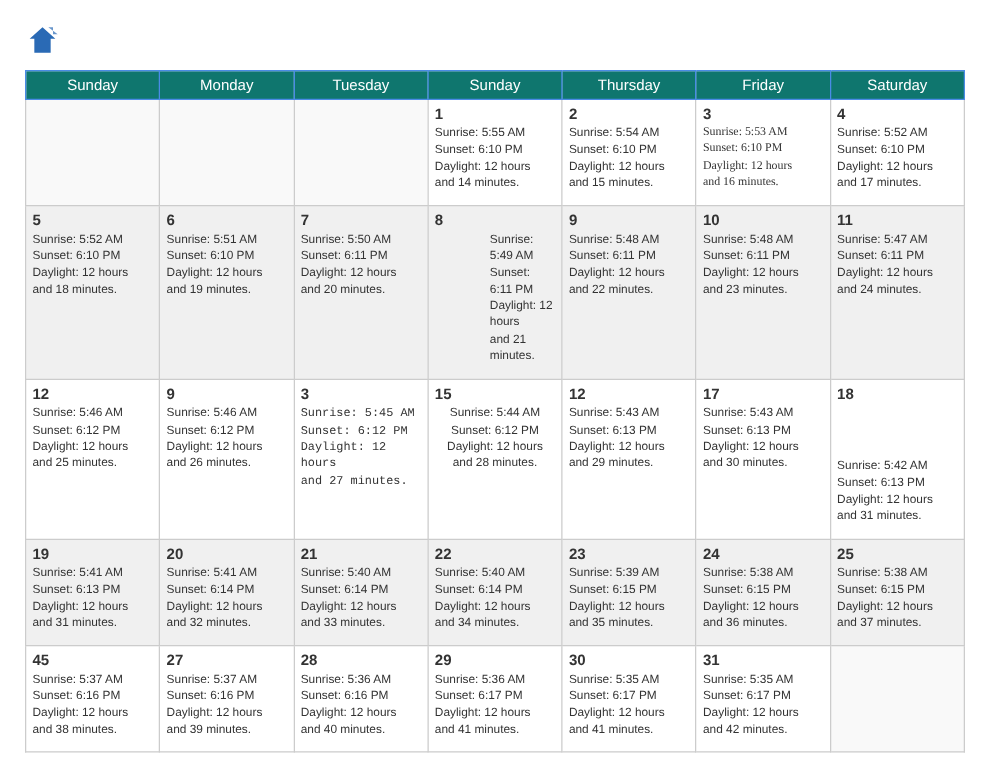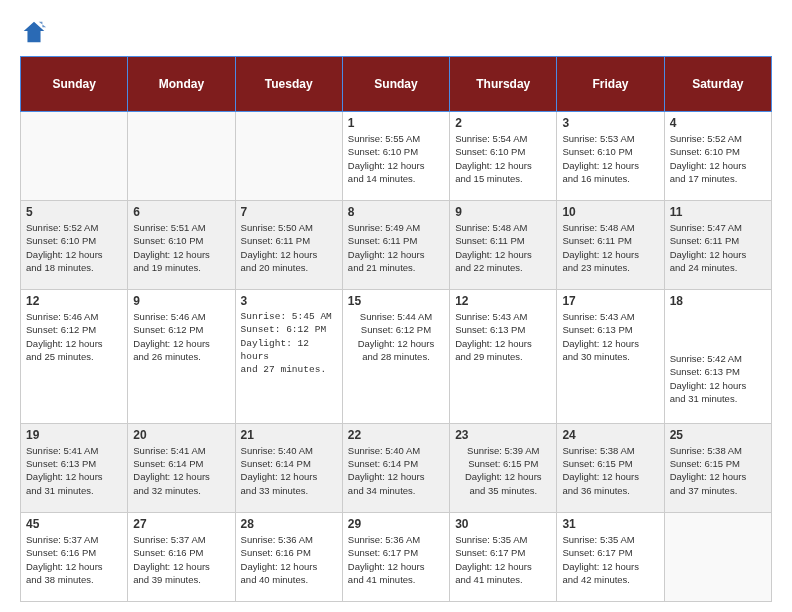--- a/index.html
+++ b/index.html
@@ -52,25 +52,25 @@
       color: #555;
     }
     .calendar {
       flex: 1;
       border: 1px solid #ccc;
       border-collapse: collapse;
       width: 100%;
       table-layout: fixed;
     }
     .calendar th {
-      background-color: #7f1d1d;
+      background-color: #0f766e;
       color: #fff;
       font-size: 12px;
-      font-weight: bold;
-      padding: 20px 4px;
+      font-weight: normal;
+      padding: 4px 4px;
       text-align: center;
       border: 1px solid #4a8be5;
     }
     .calendar td {
       border: 1px solid #ccc;
       vertical-align: top;
       padding: 4px 5px;
       font-size: 10px;
       color: #333;
       height: 80px;
@@ -147,21 +147,21 @@
           </td>
           <td>
             <span class="day-number">2</span>
             <div class="day-info" style="white-space: pre-line;">Sunrise: 5:54 AM
 Sunset: 6:10 PM
 Daylight: 12 hours
 and 15 minutes.</div>
           </td>
           <td>
             <span class="day-number">3</span>
-            <div class="day-info" style="white-space: pre-line;">Sunrise: 5:53 AM
+            <div class="day-info" style="white-space: pre-line; font-family: Liberation Serif, serif;">Sunrise: 5:53 AM
 Sunset: 6:10 PM
 Daylight: 12 hours
 and 16 minutes.</div>
           </td>
           <td>
             <span class="day-number">4</span>
             <div class="day-info" style="white-space: pre-line;">Sunrise: 5:52 AM
 Sunset: 6:10 PM
 Daylight: 12 hours
 and 17 minutes.</div>
@@ -184,21 +184,21 @@
           </td>
           <td>
             <span class="day-number">7</span>
             <div class="day-info" style="white-space: pre-line;">Sunrise: 5:50 AM
 Sunset: 6:11 PM
 Daylight: 12 hours
 and 20 minutes.</div>
           </td>
           <td>
             <span class="day-number">8</span>
-            <div class="day-info" style="white-space: pre-line;">Sunrise: 5:49 AM
+            <div class="day-info" style="white-space: pre-line; margin-left: 44px;">Sunrise: 5:49 AM
 Sunset: 6:11 PM
 Daylight: 12 hours
 and 21 minutes.</div>
           </td>
           <td>
             <span class="day-number">9</span>
             <div class="day-info" style="white-space: pre-line;">Sunrise: 5:48 AM
 Sunset: 6:11 PM
 Daylight: 12 hours
 and 22 minutes.</div>
@@ -293,21 +293,21 @@
           </td>
           <td>
             <span class="day-number">22</span>
             <div class="day-info" style="white-space: pre-line;">Sunrise: 5:40 AM
 Sunset: 6:14 PM
 Daylight: 12 hours
 and 34 minutes.</div>
           </td>
           <td>
             <span class="day-number">23</span>
-            <div class="day-info" style="white-space: pre-line; text-align: center;">Sunrise: 5:39 AM
+            <div class="day-info" style="white-space: pre-line;">Sunrise: 5:39 AM
 Sunset: 6:15 PM
 Daylight: 12 hours
 and 35 minutes.</div>
           </td>
           <td>
             <span class="day-number">24</span>
             <div class="day-info" style="white-space: pre-line;">Sunrise: 5:38 AM
 Sunset: 6:15 PM
 Daylight: 12 hours
 and 36 minutes.</div>

